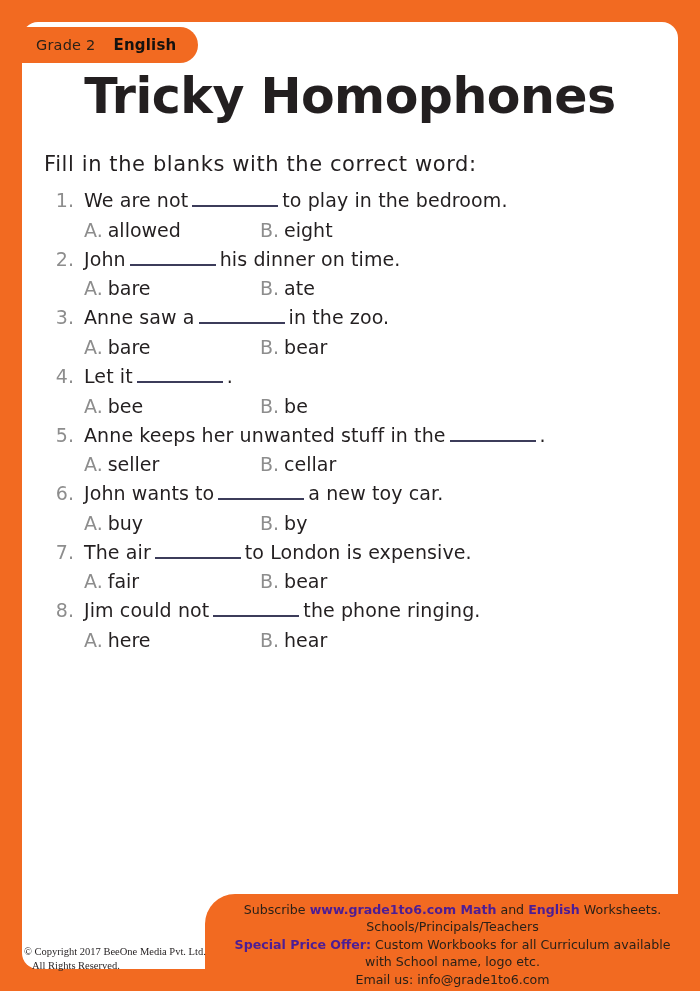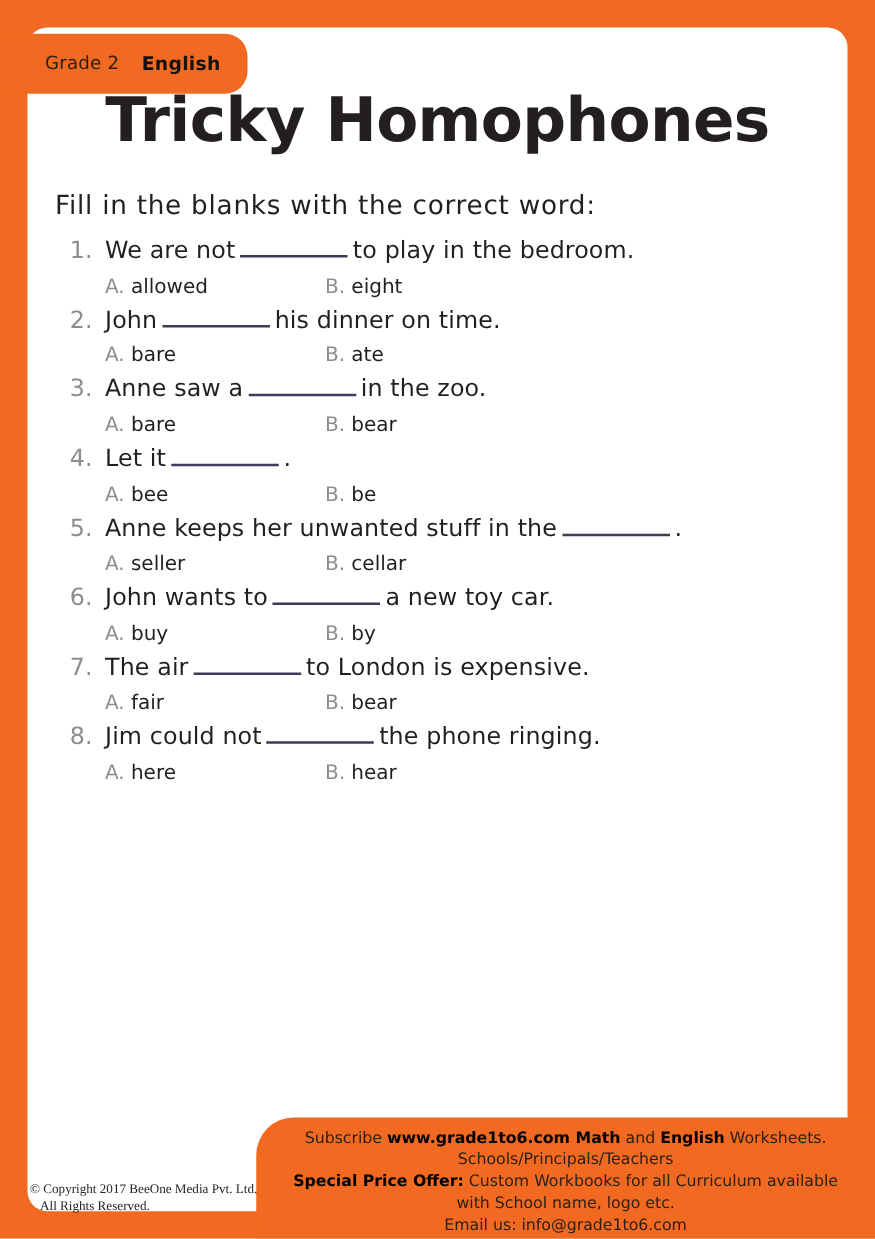--- a/index.html
+++ b/index.html
@@ -23,21 +23,21 @@
     width: 656px;
     height: 947px;
     background: #ffffff;
     border-radius: 16px;
   }
   
   #badge {
     position: absolute;
     left: 0px;
     top: 27px;
-    height: 48px;
+    height: 36px;
     padding: 0 22px 0 36px;
     background: #F26A21;
     border-top-right-radius: 18px;
     border-bottom-right-radius: 18px;
     display: flex;
     align-items: center;
     gap: 18px;
     z-index: 5;
     justify-content: space-between;
   }
@@ -109,21 +109,21 @@
     border-bottom: 2px solid #3c3c5a;
     margin: 0 4px;
     vertical-align: baseline;
     height: 15px;
   }
   .opts {
     display: flex;
     margin-top: 5px;
     margin-bottom: 2px;
     padding-left: 40px;
-    font-size: 16px;
+    font-size: 19px;
     color: #231f20;
   }
   .opt-a { width: 176px; flex: 0 0 176px; }
   .opt-letter { color: #8d8d8d; margin-right: 5px; }
   
   #copyright {
     position: absolute;
     left: 24px;
     bottom: 18px;
     font-family: "Liberation Serif", serif;
@@ -143,21 +143,21 @@
     background: #F26A21;
     border-top-left-radius: 30px;
     text-align: center;
     color: #2b2118;
     font-size: 12.6px;
     line-height: 1.38;
     padding-top: 7px;
     box-sizing: border-box;
     z-index: 5;
   }
-  #footer b { color: #000000; }
+  #footer b { color: #4c1d95; }
   .f-line { white-space: nowrap; }
 </style>
 </head>
 <body>
 
 <div id="page">
 
   <div id="sheet"></div>
 
   <div id="badge">

